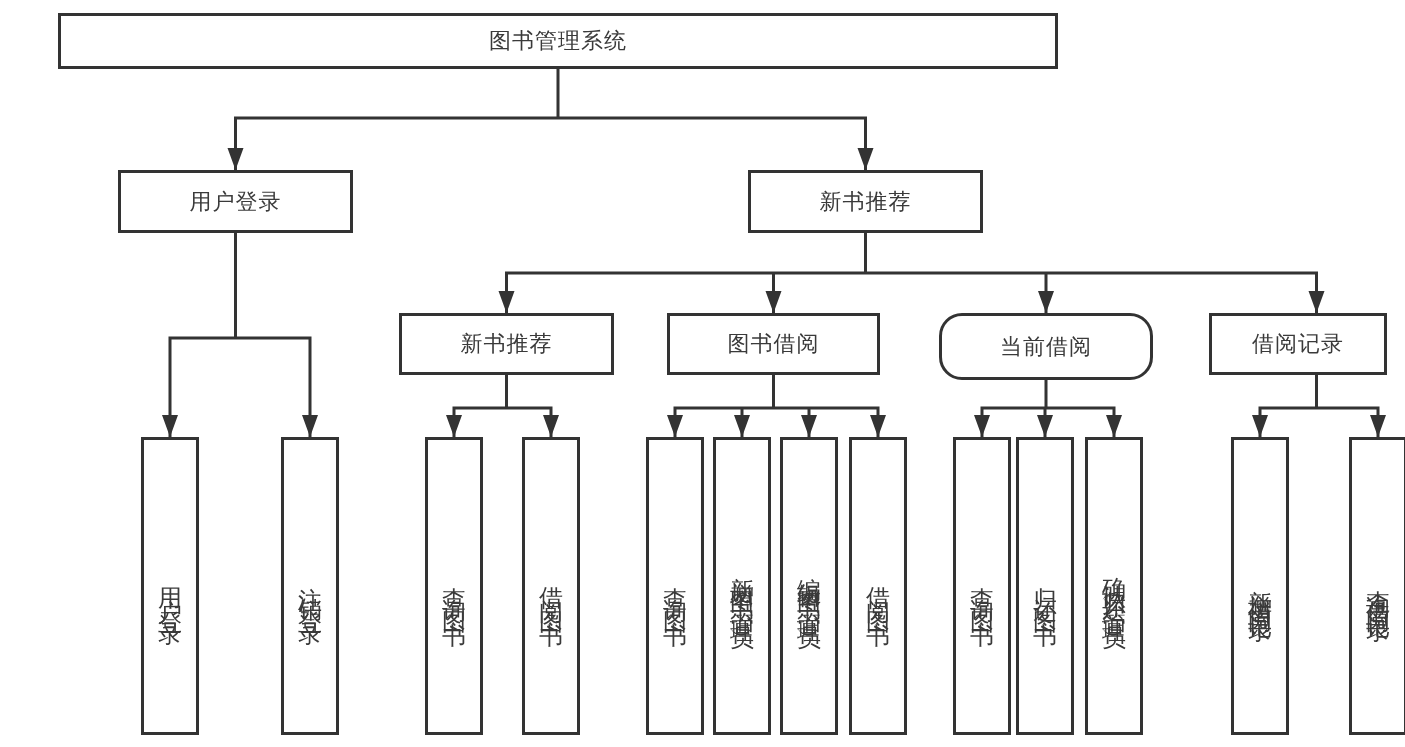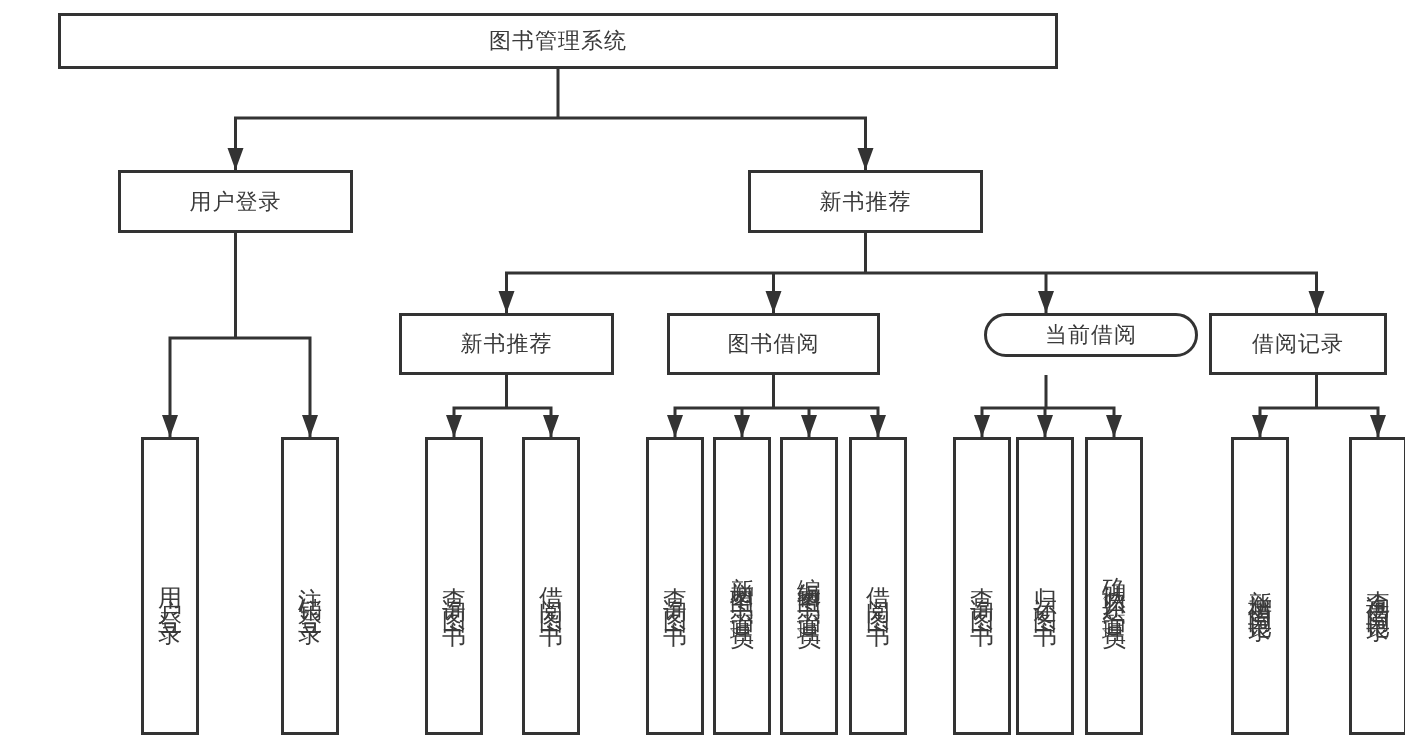--- a/index.html
+++ b/index.html
@@ -116,21 +116,21 @@
   <div class="box hbox" style="left:712px;top:170px;width:235px;height:63px;">
     <span>新书推荐</span>
   </div>
 
   <div class="box hbox" style="left:363px;top:313px;width:215px;height:62px;">
     <span>新书推荐</span>
   </div>
   <div class="box hbox" style="left:631px;top:313px;width:213px;height:62px;font-family:Liberation Serif, serif;">
     <span>图书借阅</span>
   </div>
-  <div class="box hbox" style="left:948px;top:313px;width:214px;height:44px;border-radius:23px;">
+  <div class="box hbox" style="left:903px;top:313px;width:214px;height:67px;border-radius:23px;">
     <span>当前借阅</span>
   </div>
   <div class="box hbox" style="left:1173px;top:313px;width:178px;height:62px;align-items:center;">
     <span>借阅记录</span>
   </div>
 
   <div class="box vbox" style="left:105px;">
     <span class="ls4">用户登录</span>
   </div>
   <div class="box vbox" style="left:245px;">

